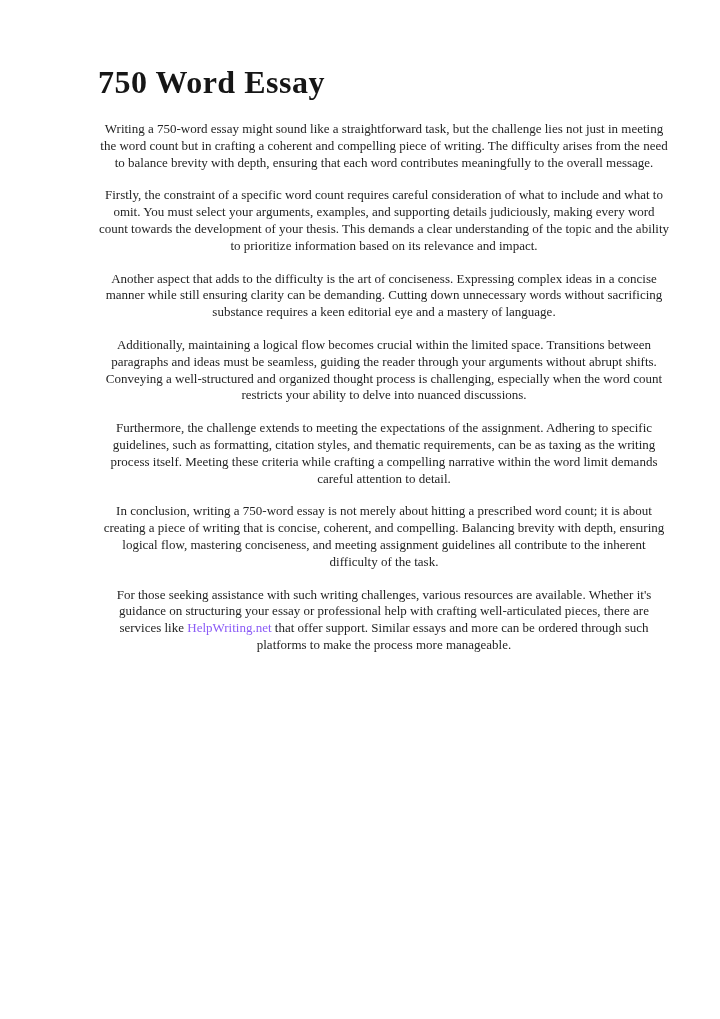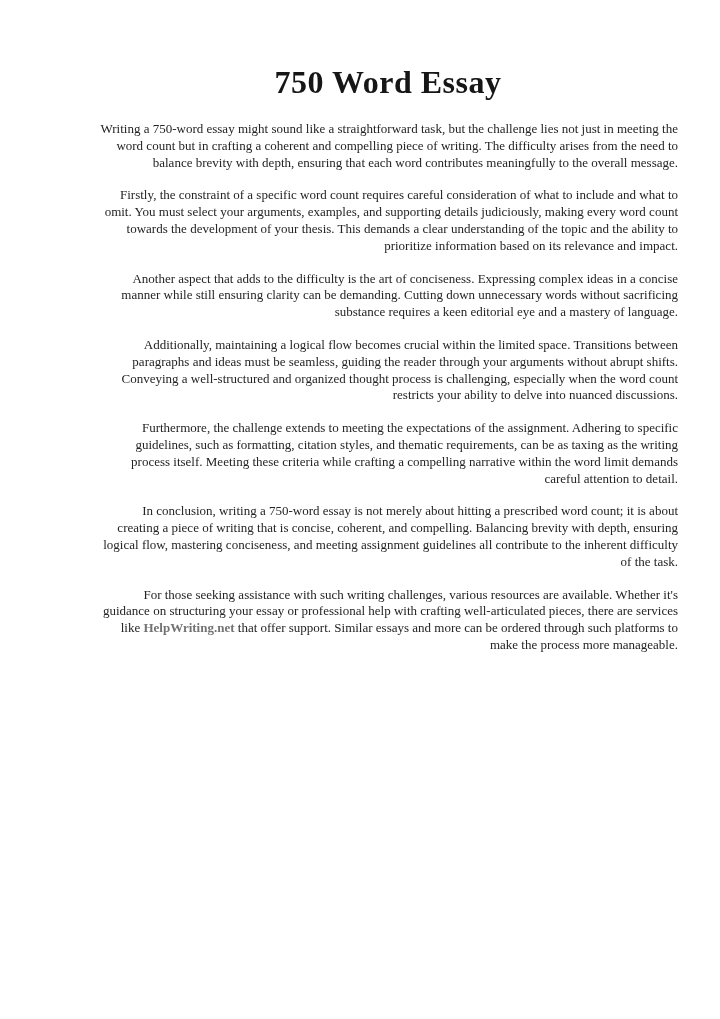--- a/index.html
+++ b/index.html
@@ -22,34 +22,33 @@
     width: 580px;
     color: #222222;
     
     filter: blur(0.3px);
   }
   .doc-title {
     margin: 0 0 21px 0;
     font-size: 32px;
     line-height: 36px;
     font-weight: bold;
-    text-align: center;
     color: #161616;
     letter-spacing: 0.5px;
   }
   .para {
-    margin: 0 0 16px 0;
+    margin: 0 8px 16px 0;
     font-size: 13px;
     line-height: 16.8px;
-    text-align: right;
+    text-align: center;
     color: #242424;
   }
   .para b {
-    font-weight: bold;
-    color: #737373;
+    font-weight: normal;
+    color: #8b5cf6;
   }
 </style>
 </head>
 <body>
 
 <div class="page">
   <div class="content">
     <h1 class="doc-title">750 Word Essay</h1>
 
     <p class="para">Writing a 750-word essay might sound like a straightforward task, but the challenge lies not just in meeting the word count but in crafting a coherent and compelling piece of writing. The difficulty arises from the need to balance brevity with depth, ensuring that each word contributes meaningfully to the overall message.</p>

